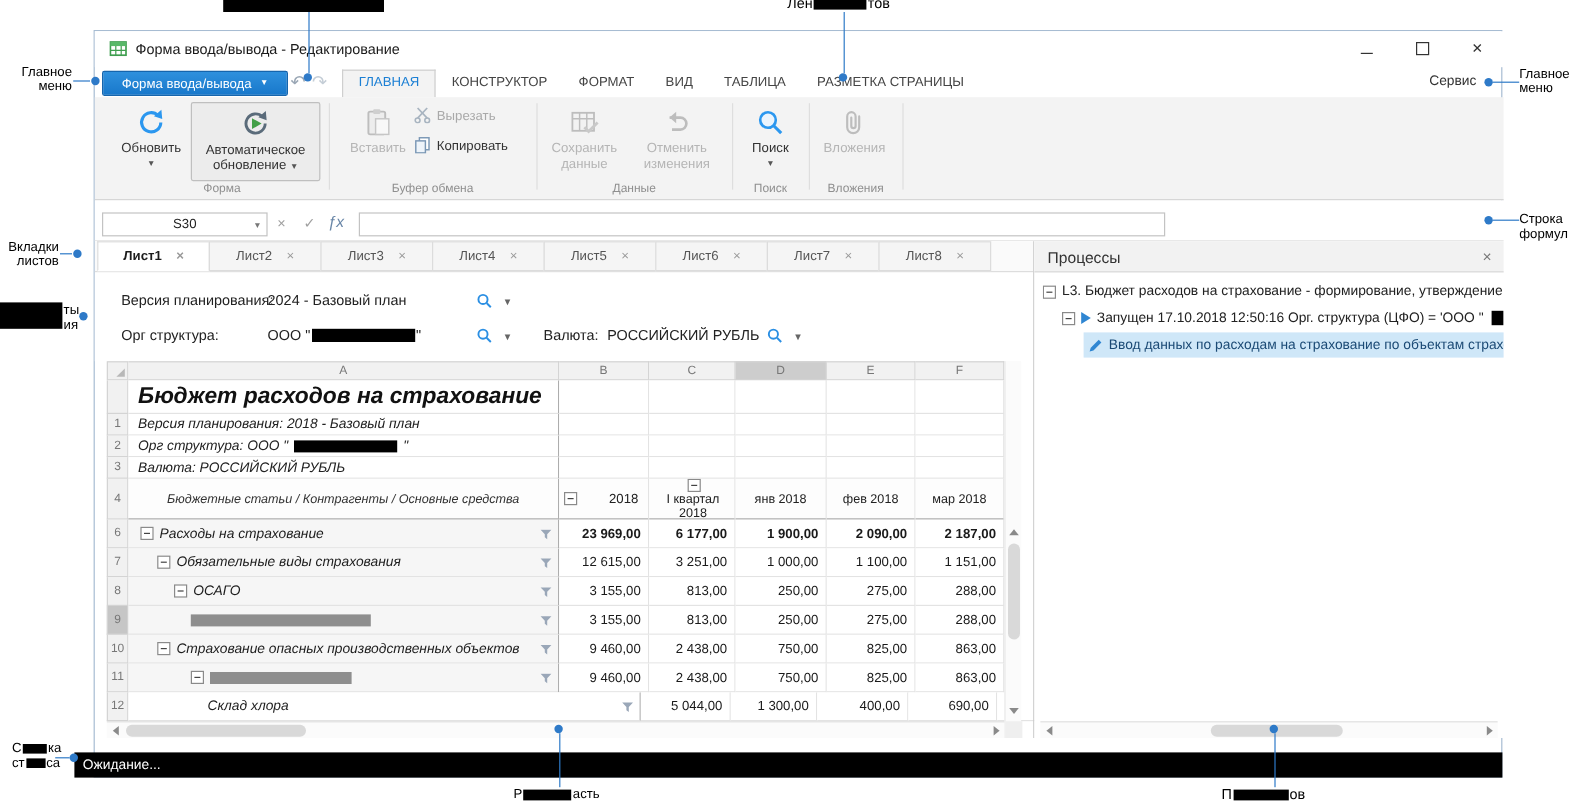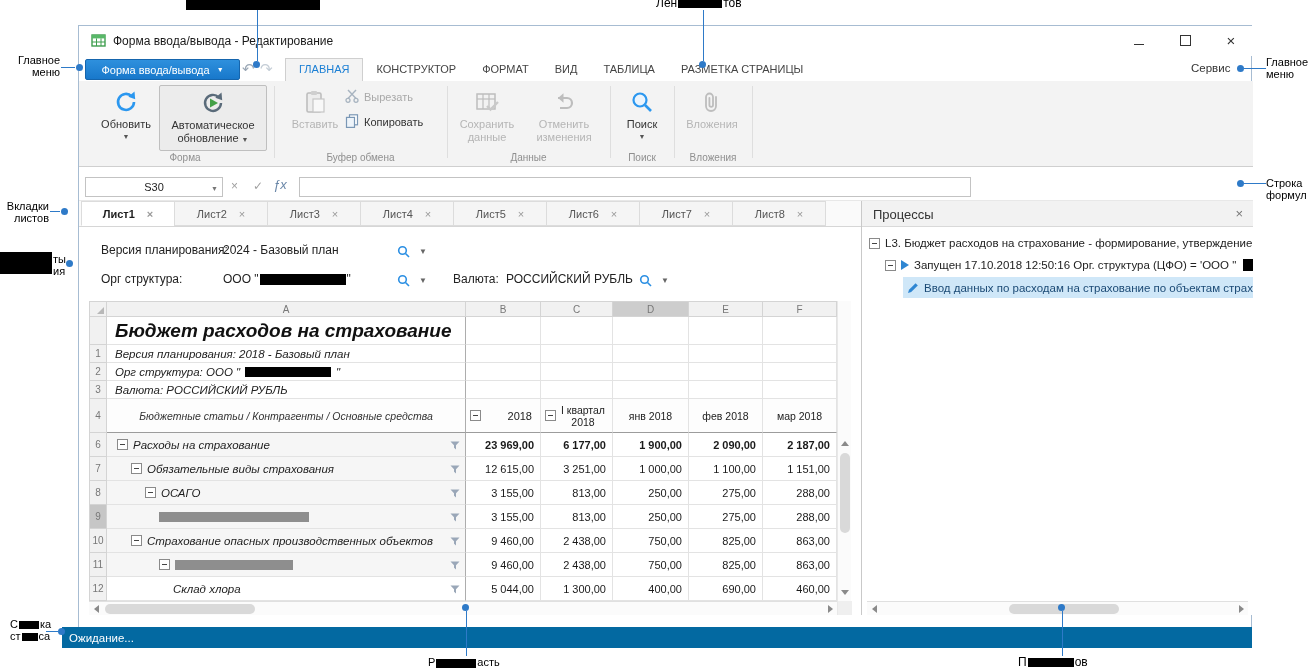--- a/index.html
+++ b/index.html
@@ -111,21 +111,21 @@
   .phead{position:absolute;left:0;top:0;width:391px;height:26px;background:#f2f2f2;border-bottom:1px solid #d9d9d9;box-sizing:border-box;}
   .ptitle{position:absolute;left:11px;top:6px;font-size:13px;color:#333;}
   .pclose{position:absolute;right:10px;top:5px;font-size:13px;color:#777;}
   .pitem{position:absolute;height:20px;display:flex;align-items:center;gap:5px;overflow:hidden;right:0;}
   .ptext{font-size:11.5px;color:#222;white-space:nowrap;overflow:hidden;flex:none;}
   .pbar{flex:1;height:12px;background:#000;margin-left:2px;}
   .play{width:0;height:0;border-left:8px solid #2f86d2;border-top:5px solid transparent;border-bottom:5px solid transparent;flex:none;}
   .pitem.sel{background:#cfe7f8;}
   .pitem.sel .ptext{color:#1b4a75;}
   
-  .statusbar{position:absolute;left:62px;top:627px;width:1190px;height:21px;background:#0369a1;z-index:5;
+  .statusbar{position:absolute;left:62px;top:627px;width:1190px;height:21px;background:#000000;z-index:5;
              display:flex;align-items:center;color:#fff;font-size:11.5px;padding-left:7px;box-sizing:border-box;}
   
   .ann{position:absolute;z-index:60;font-size:11px;color:#000;line-height:12px;}
   .ann-bar{position:absolute;z-index:60;background:#000;}
   .ab{display:inline-block;background:#000;vertical-align:middle;margin:0 1px;}
   .ann-line{position:absolute;background:#2e7ac8;z-index:55;}
   .vl{width:1px;} .hl{height:1px;}
   .ann-dot{position:absolute;width:7px;height:7px;border-radius:50%;background:#2e7ac8;z-index:56;}
 </style>
 </head>
@@ -413,21 +413,21 @@
         <div class="gc" style="width: 74px;"></div>
         <div class="gc" style="width: 74px;"></div>
       </div>
       <div class="grow hdr4" style="height: 34px;">
         <div class="gc rh" style="width: 18px;">4</div>
         <div class="gc h4a freeze" style="width: 359px;">Бюджетные статьи / Контрагенты / Основные средства</div>
         <div class="gc h4b" style="width: 75px;">
           <span class="cbox"></span>
           <span>2018</span>
         </div>
-        <div class="gc h4c" style="width: 72px;">
+        <div class="gc h4c" style="width: 72px; flex-direction: column;">
           <span class="cbox"></span>
           <span class="qt">I квартал 2018</span>
         </div>
         <div class="gc h4m" style="width: 76px;">янв 2018</div>
         <div class="gc h4m" style="width: 74px;">фев 2018</div>
         <div class="gc h4m" style="width: 74px;">мар 2018</div>
       </div>
       <div class="grow" style="height: 24px;">
         <div class="gc rh" style="width: 18px;">6</div>
         <div class="gc acell freeze abg" style="width: 359px; padding-left: 10px;">
@@ -512,21 +512,21 @@
             </svg></span>
         </div>
         <div class="gc num" style="width: 75px;">9 460,00</div>
         <div class="gc num" style="width: 72px;">2 438,00</div>
         <div class="gc num" style="width: 76px;">750,00</div>
         <div class="gc num" style="width: 74px;">825,00</div>
         <div class="gc num" style="width: 74px;">863,00</div>
       </div>
       <div class="grow" style="height: 24px;">
         <div class="gc rh" style="width: 18px;">12</div>
-        <div class="gc acell freeze" style="width: 359px; padding-left: 66px;">
+        <div class="gc acell freeze" style="width: 427px; padding-left: 66px;">
           <span class="albl">Склад хлора</span>
           <span class="funnel"><svg width="10" height="9" viewBox="0 0 10 9">
               <path d="M0.5 0.5 h9 L6 4.2 V8.4 L4 6.8 V4.2 Z" fill="#9aa7b8"></path>
             </svg></span>
         </div>
         <div class="gc num" style="width: 75px;">5 044,00</div>
         <div class="gc num" style="width: 72px;">1 300,00</div>
         <div class="gc num" style="width: 76px;">400,00</div>
         <div class="gc num" style="width: 74px;">690,00</div>
         <div class="gc num" style="width: 74px;">460,00</div>

